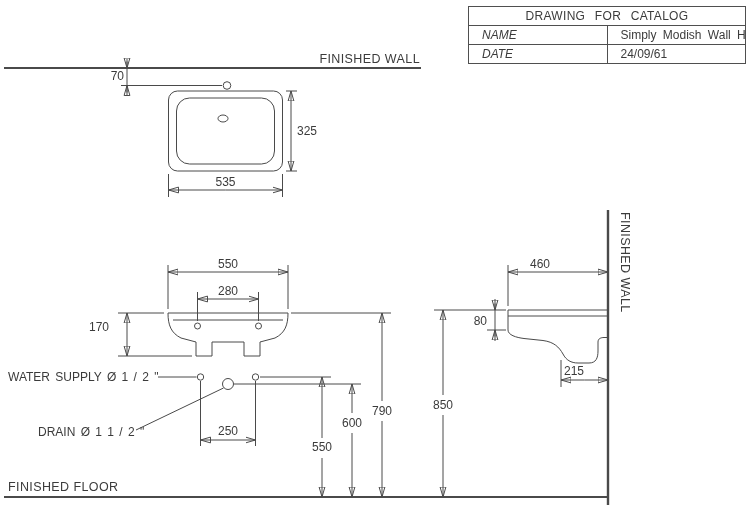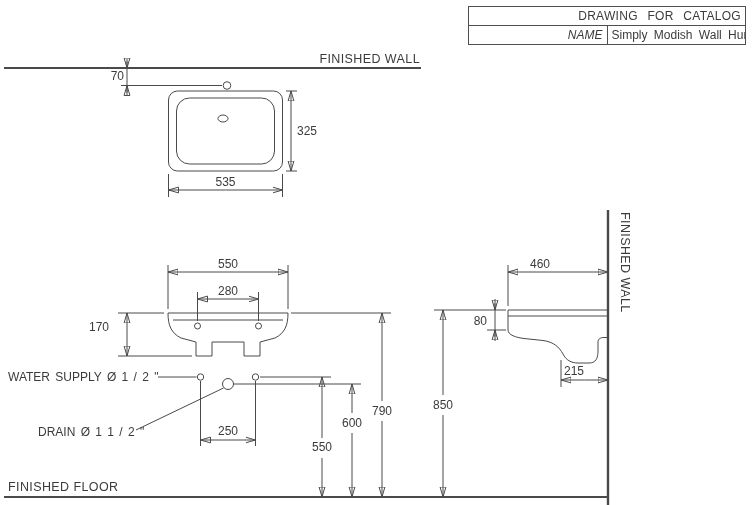--- a/index.html
+++ b/index.html
@@ -15,21 +15,21 @@
   .d .thick2{stroke-width:2.4;}
   .d text{fill:#3b3b3b;stroke:none;font-size:12px;}
   .d .caption{font-size:12.5px;letter-spacing:0.4px;}
   .d .lbl{font-size:12px;word-spacing:2px;}
 
   
   .title-block{
     position:absolute;left:468px;top:6px;width:278px;
     border-collapse:collapse;color:#3b3b3b;font-size:12px;table-layout:fixed;
   }
-  .title-block td{border:1.6px solid #4f4f4f;padding:2px 4px;overflow:hidden;white-space:nowrap;text-align:right;}
+  .title-block td{border:1.6px solid #4f4f4f;padding:2px 13px;overflow:hidden;white-space:nowrap;}
   .tb-title{text-align:center;word-spacing:6px;letter-spacing:0.3px;padding:4px 2px;}
   .tb-label{width:46px;font-style:italic;}
   .tb-value{word-spacing:3px;}
 </style>
 </head>
 <body>
 
 <div class="canvas">
 
   <svg class="d" width="753" height="505" viewBox="0 0 753 505">
@@ -189,16 +189,20 @@
 
   <table class="title-block">
     <tbody>
         <tr>
       <td colspan="2" class="tb-title">DRAWING FOR CATALOG</td>
     </tr>
     <tr>
       <td class="tb-label">NAME</td>
       <td class="tb-value">Simply Modish Wall Hung Basin</td>
     </tr>
+    <tr>
+      <td class="tb-label">DATE</td>
+      <td class="tb-value">24/09/61</td>
+    </tr>
   </tbody>
     </table>
 
 </div>
 
 </body></html>

